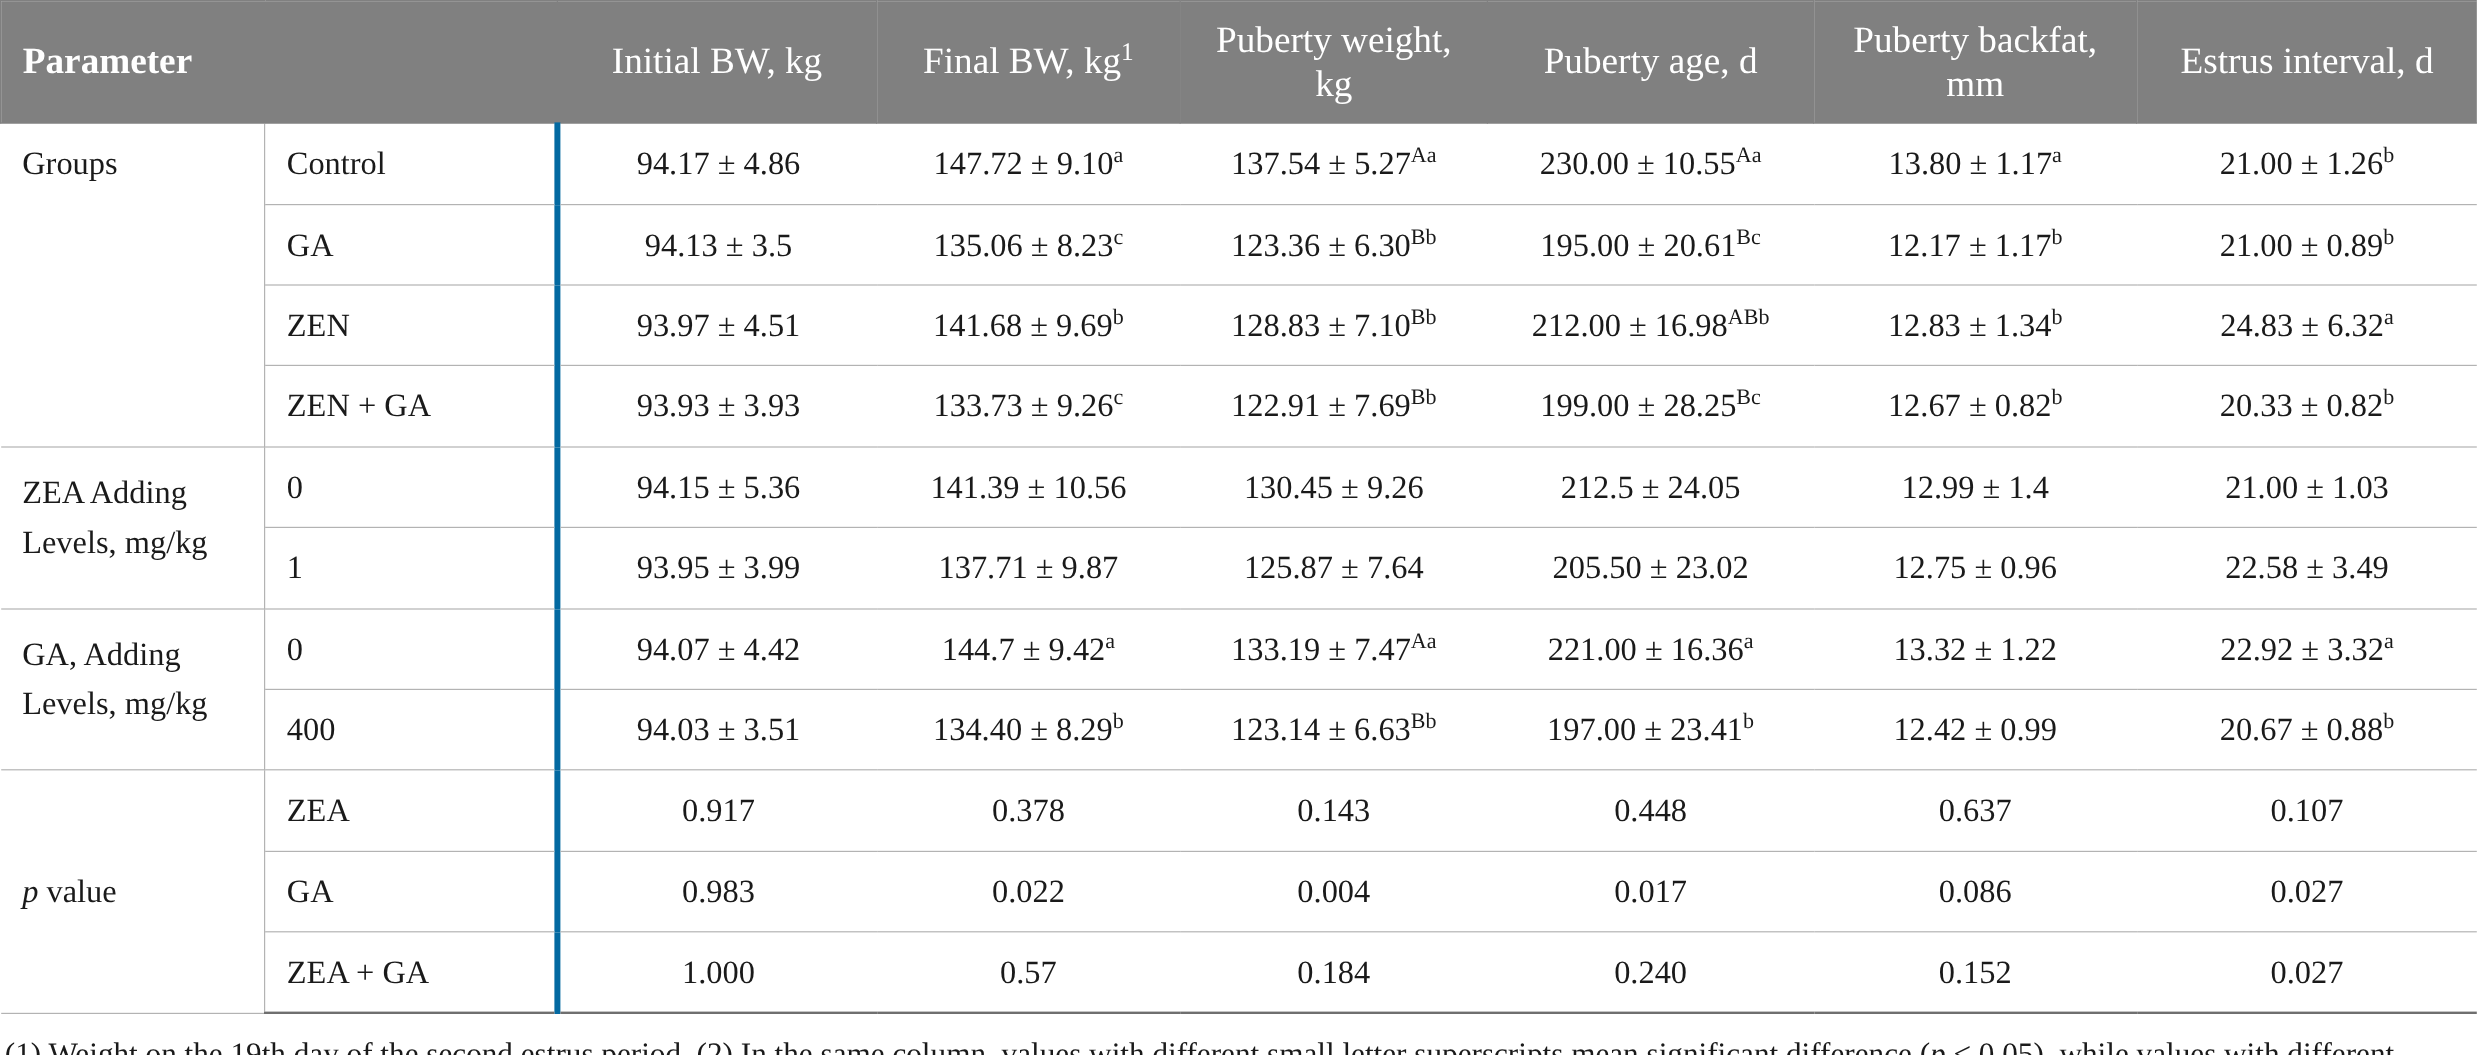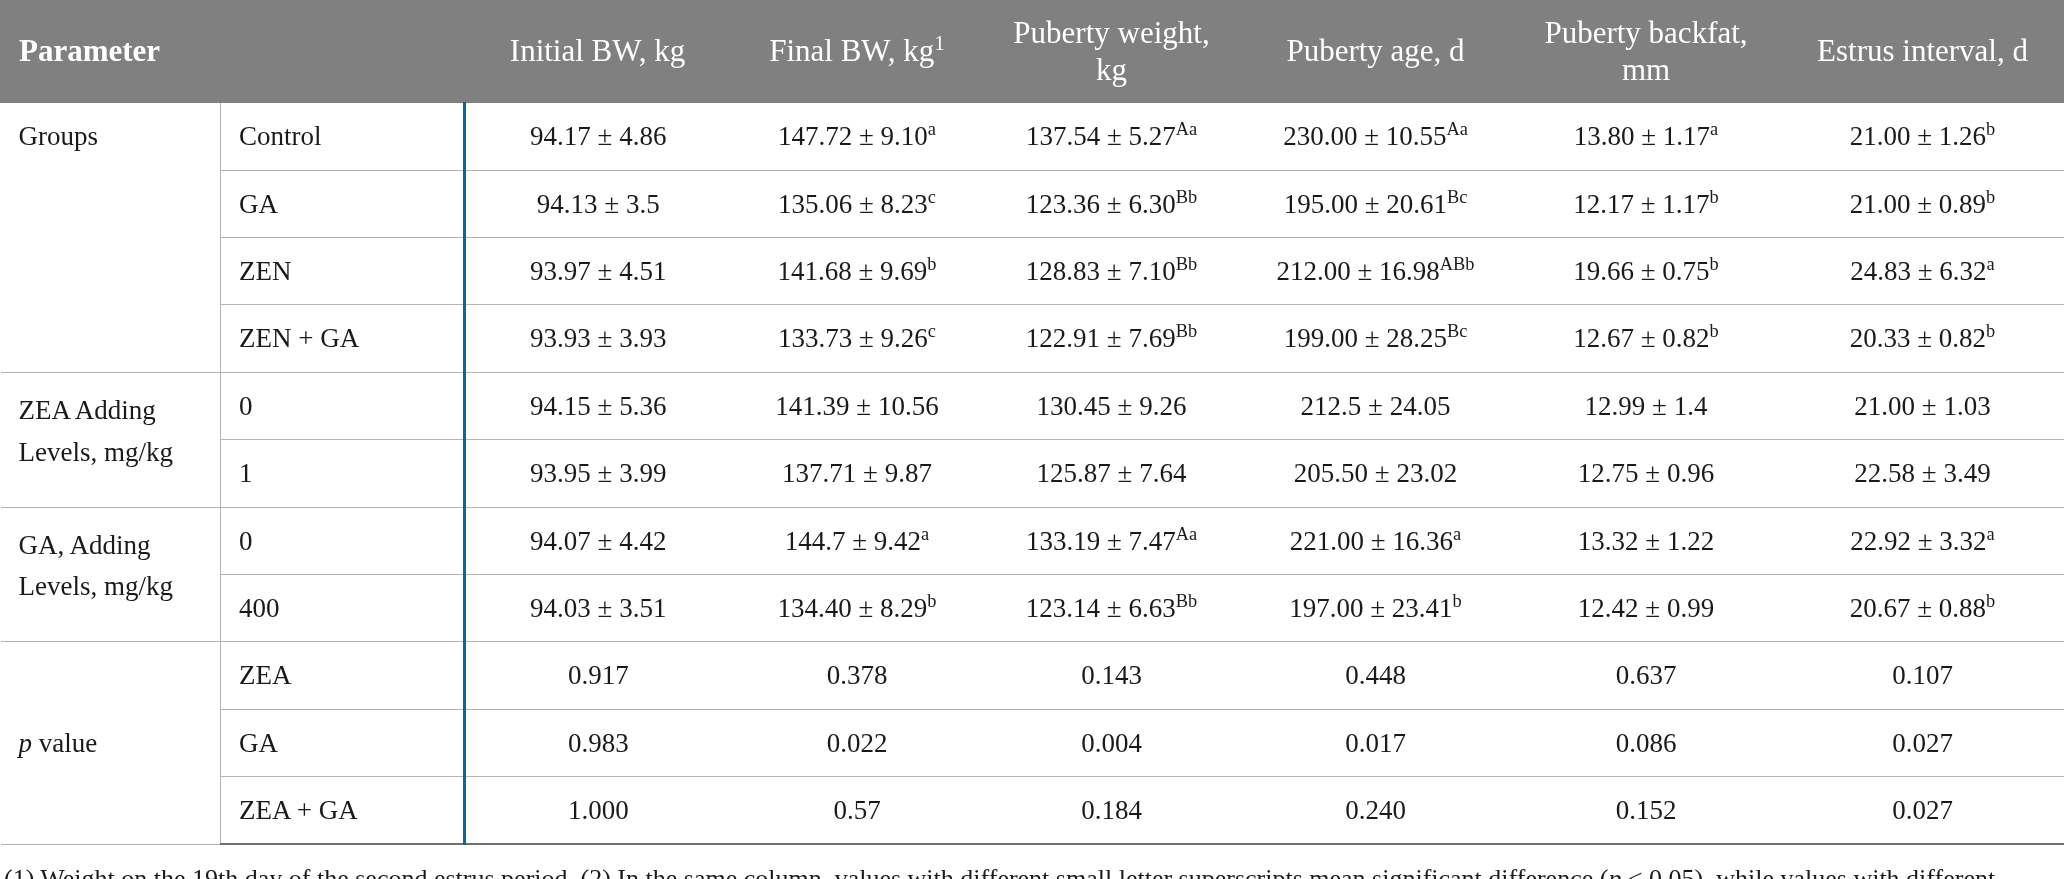--- a/index.html
+++ b/index.html
@@ -66,21 +66,21 @@
     padding-right: 8px;
     border-right: 1px solid #b3b3b3;
     vertical-align: top;
   }
   tbody td.param-cell.mid {
     vertical-align: middle;
   }
   tbody td.sub-cell {
     text-align: left;
     padding-left: 18px;
-    border-right: 3px solid #0369a1;
+    border-right: 5px solid #0369a1;
   }
   tbody tr.group-start > td {
     border-top: 1px solid #6f6f6f;
   }
   tbody tr:not(.group-start) > td.param-cell {
     border-top: none;
   }
   tbody tr.last-row > td {
     border-bottom: 2px solid #6f6f6f;
     font-family: Liberation Serif, serif;
@@ -151,21 +151,21 @@
         <td><span>195.00 ± 20.61</span><sup>Bc</sup></td>
         <td><span>12.17 ± 1.17</span><sup>b</sup></td>
         <td><span>21.00 ± 0.89</span><sup>b</sup></td>
       </tr>
       <tr>
         <td class="sub-cell">ZEN</td>
         <td><span>93.97 ± 4.51</span><sup></sup></td>
         <td><span>141.68 ± 9.69</span><sup>b</sup></td>
         <td><span>128.83 ± 7.10</span><sup>Bb</sup></td>
         <td><span>212.00 ± 16.98</span><sup>ABb</sup></td>
-        <td><span>19.66 ± 0.75</span><sup>b</sup></td>
+        <td><span>12.83 ± 1.34</span><sup>b</sup></td>
         <td><span>24.83 ± 6.32</span><sup>a</sup></td>
       </tr>
       <tr>
         <td class="sub-cell">ZEN + GA</td>
         <td><span>93.93 ± 3.93</span><sup></sup></td>
         <td><span>133.73 ± 9.26</span><sup>c</sup></td>
         <td><span>122.91 ± 7.69</span><sup>Bb</sup></td>
         <td><span>199.00 ± 28.25</span><sup>Bc</sup></td>
         <td><span>12.67 ± 0.82</span><sup>b</sup></td>
         <td><span>20.33 ± 0.82</span><sup>b</sup></td>

